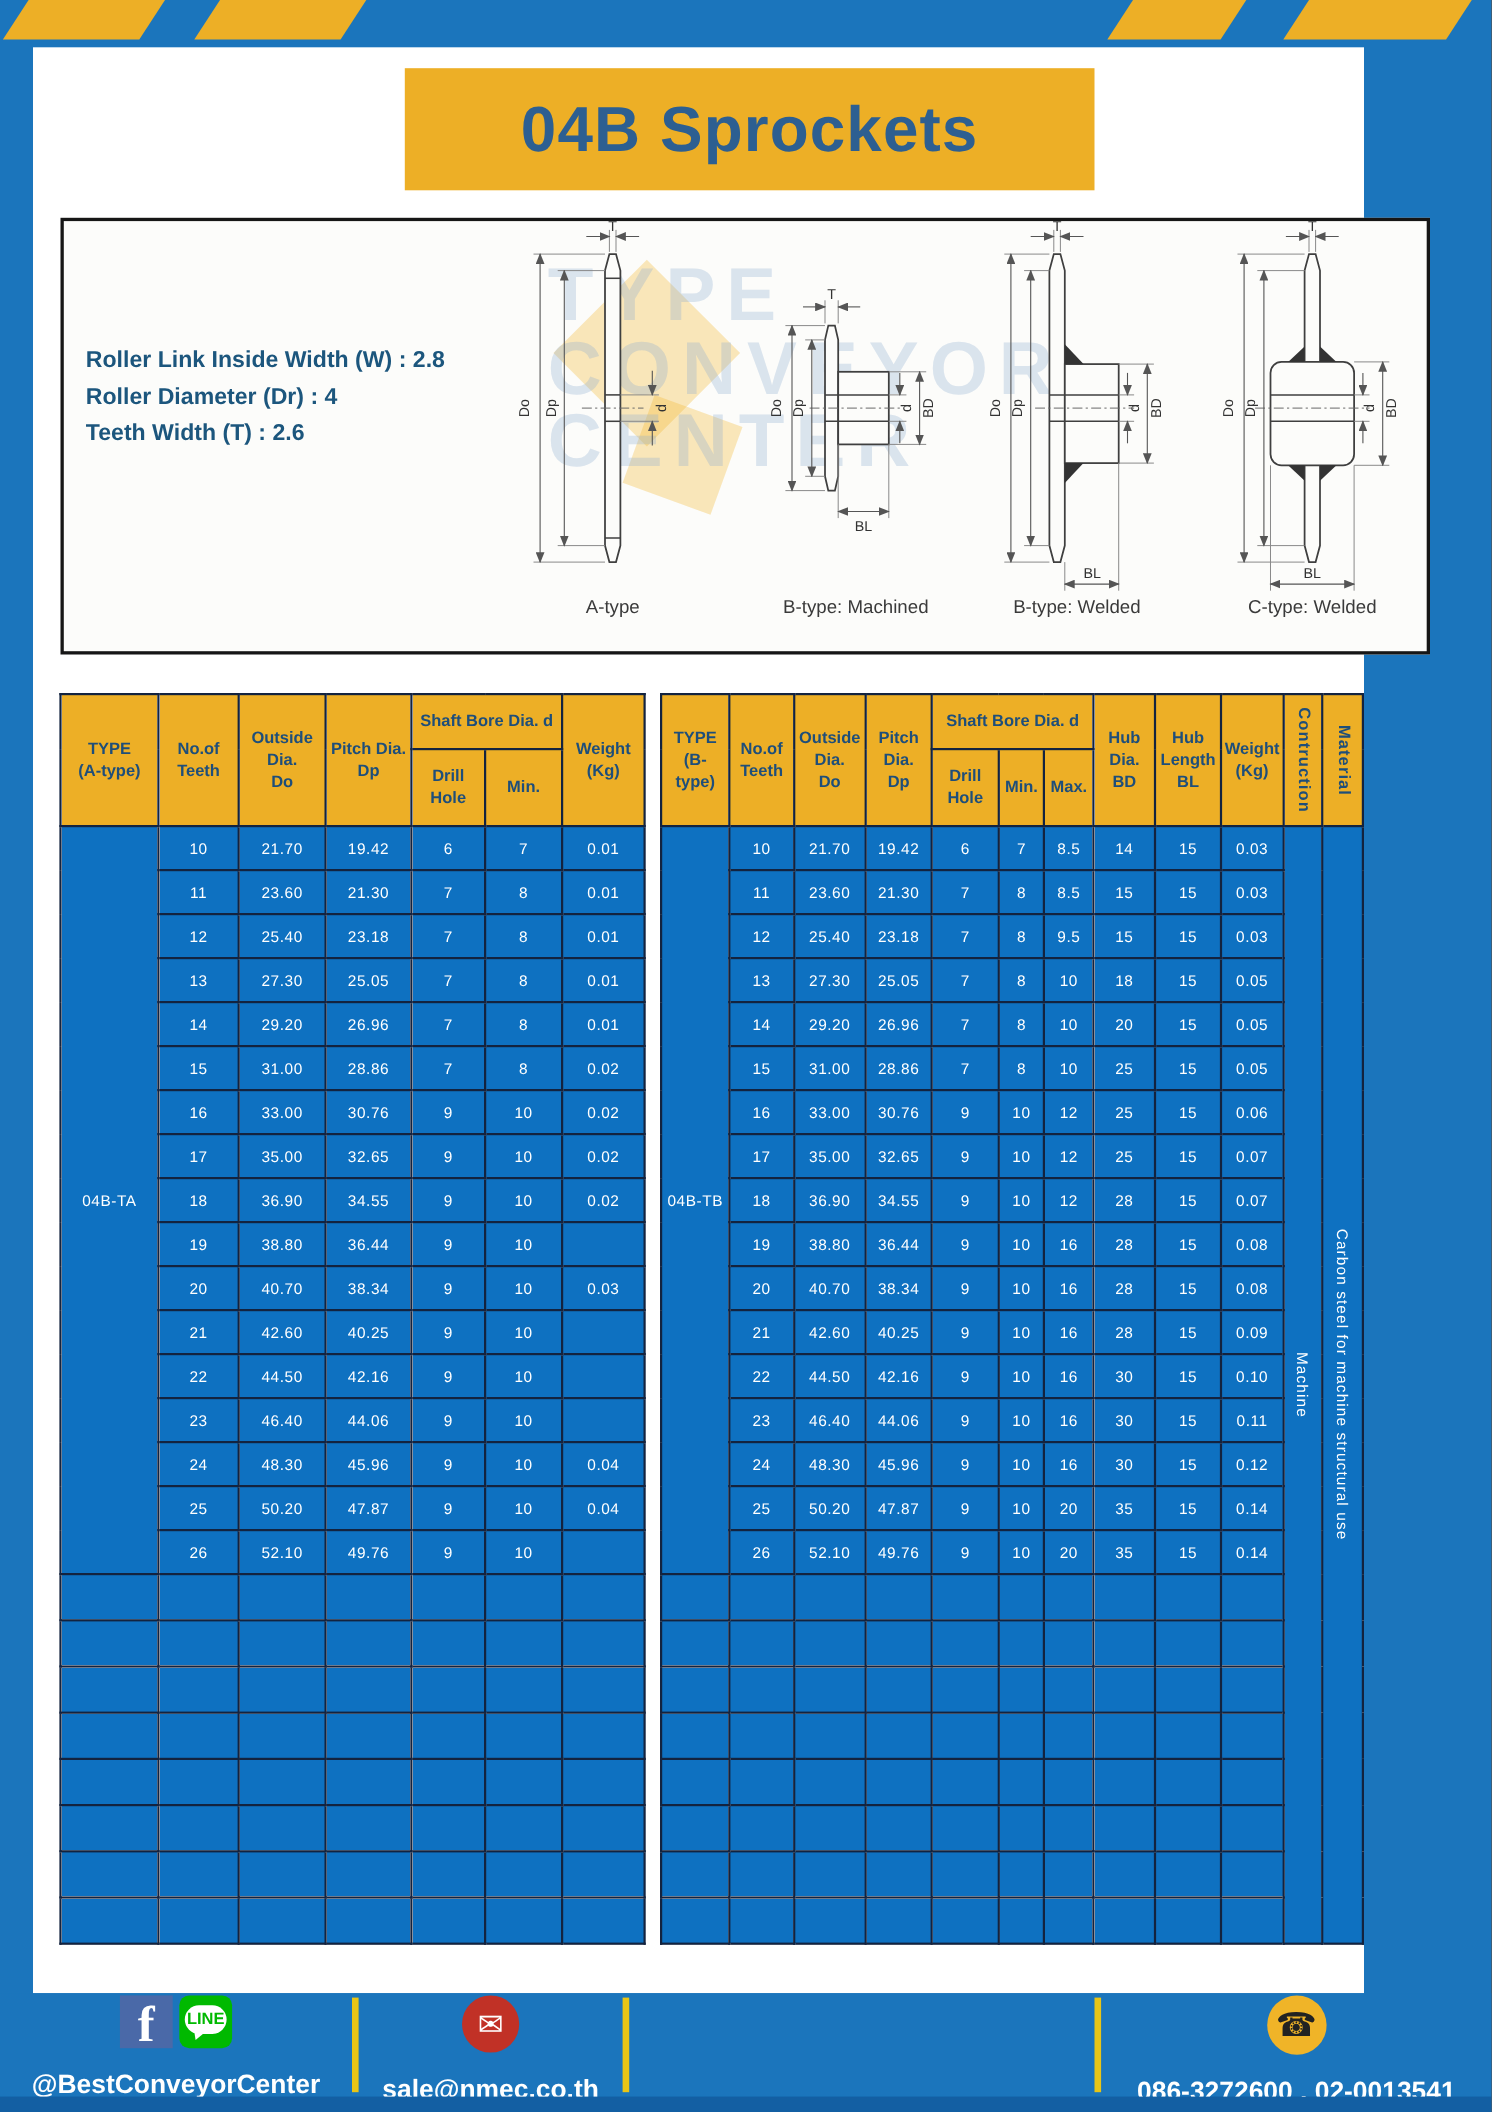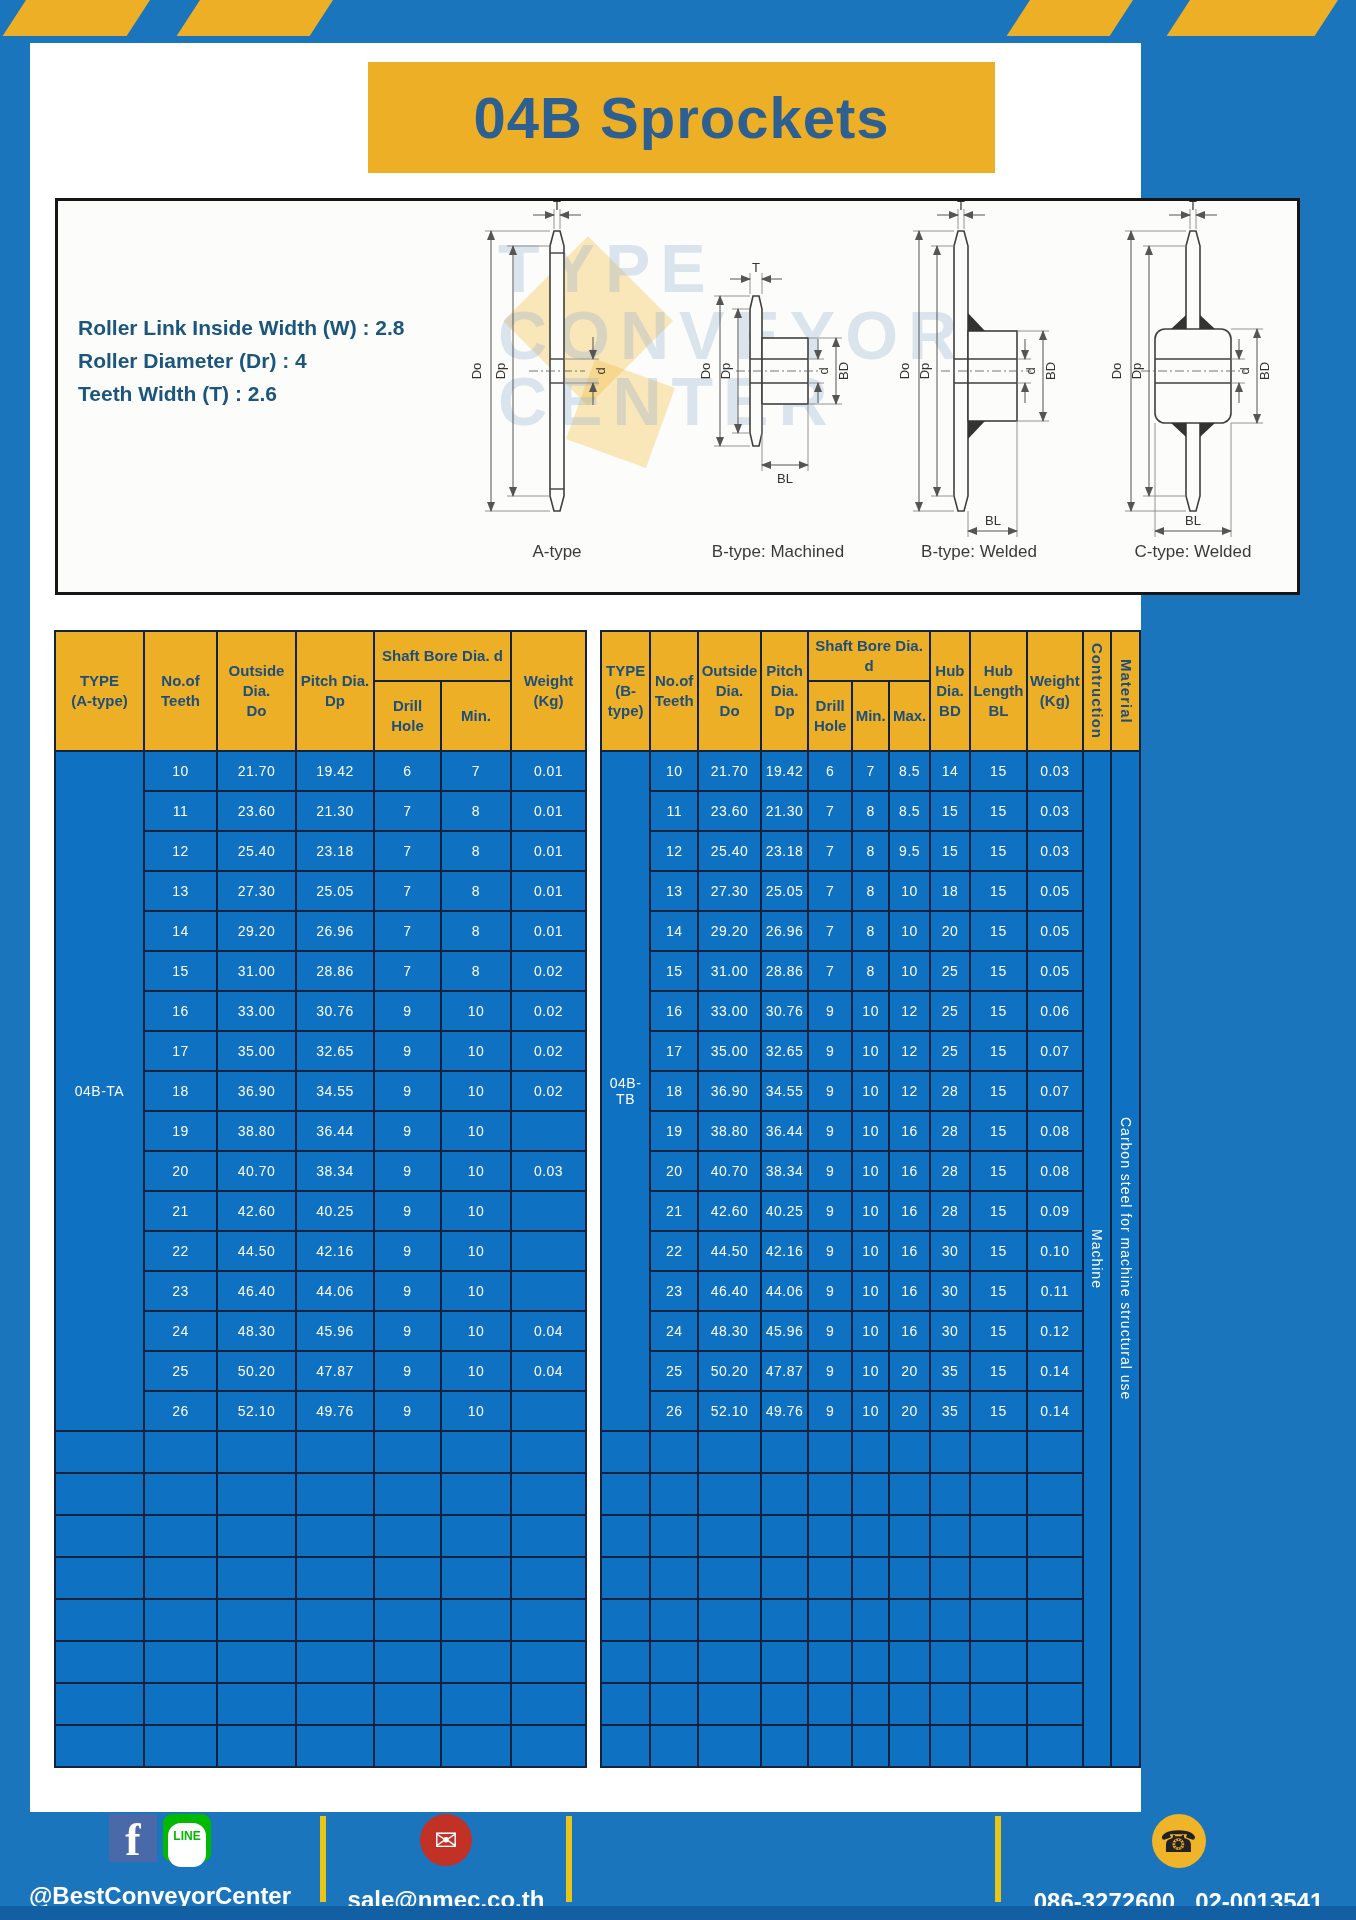--- a/index.html
+++ b/index.html
@@ -2,21 +2,21 @@
 <html><head>
 <meta charset="utf-8">
 <style>
   html,body{margin:0;padding:0;background:#333;}
   .page{position:relative;width:1356px;height:1920px;background:#1B75BC;overflow:hidden;
         font-family:"Liberation Sans", sans-serif;margin:0 auto;}
   
   .stripe{position:absolute;top:0;height:36px;background:#EDAF26;transform:skewX(-33deg);transform-origin:0 0;}
   .s1{left:26px;width:124px}.s2{left:200px;width:133px}.s3{left:1030px;width:103px}.s4{left:1190px;width:148px}
   
-  .sheet{position:absolute;left:30px;top:43px;width:1111px;height:1769px;background:#ffffff;}
+  .sheet{position:absolute;left:30px;top:43px;width:1210px;height:1769px;background:#ffffff;}
   .title-banner{position:absolute;left:338px;top:19px;width:627px;height:111px;background:#EDAF26;
         text-align:center;line-height:111px;font-size:58px;font-weight:bold;color:#2D5F91;letter-spacing:1px;}
   
   .spec-box{position:absolute;left:25px;top:155px;width:1239px;height:391px;background:#FCFCFA;border:3px solid #161616;}
   .spec-lines{position:absolute;left:20px;top:110px;color:#1C567D;font-size:21px;font-weight:bold;line-height:33px;white-space:nowrap;}
   .watermark{position:absolute;left:440px;top:34px;width:680px;color:rgba(139,172,210,0.30);
         font-size:68px;font-weight:bold;letter-spacing:10px;line-height:0.98;pointer-events:none;}
   .wm-shape{position:absolute;background:rgba(243,183,51,0.32);pointer-events:none;}
   .wm1{left:470px;top:60px;width:120px;height:120px;transform:rotate(45deg);}
   .wm2{left:520px;top:170px;width:85px;height:85px;transform:rotate(20deg);}
@@ -42,22 +42,22 @@
   
   .footer{position:absolute;left:0;top:1812px;width:1356px;height:94px;background:#1B75BC;}
   .footer-strip{position:absolute;left:0;top:1906px;width:1356px;height:14px;background:#135FA3;}
   .f-sec{position:absolute;top:0;height:94px;display:flex;flex-direction:column;align-items:center;justify-content:flex-start;}
   .f-sec .ftext{color:#fff;font-weight:bold;font-size:24px;white-space:nowrap;margin-top:20px;}
   .f-icons{display:flex;gap:6px;align-items:center;height:56px;margin-top:2px;}
   .divider{position:absolute;top:4px;width:6px;height:86px;background:#E8C516;}
   .icon-fb{width:48px;height:48px;background:#4A69A8;color:#fff;font-family:"Liberation Serif",serif;
         font-weight:bold;font-size:46px;text-align:center;line-height:52px;}
   .icon-line{width:48px;height:48px;background:#00B900;border-radius:9px;position:relative;}
-  .line-bubble{position:absolute;left:5px;top:9px;width:38px;height:44px;background:#fff;border-radius:13px;
-        text-align:center;line-height:26px;font-size:12px;font-weight:bold;color:#00B900;}
+  .line-bubble{position:absolute;left:5px;top:9px;width:38px;height:26px;background:#fff;border-radius:13px;
+        text-align:center;line-height:26px;font-size:15px;font-weight:bold;color:#00B900;}
   .line-tail{position:absolute;left:12px;top:33px;width:0;height:0;border-left:4px solid transparent;
         border-right:5px solid transparent;border-top:8px solid #fff;transform:rotate(18deg);}
   .icon-mail{width:52px;height:52px;border-radius:50%;background:#C13126;color:#fff;text-align:center;
         line-height:54px;font-size:28px;}
   .icon-phone{width:54px;height:54px;border-radius:50%;background:#F0B428;color:#222;text-align:center;
         line-height:56px;font-size:30px;}
 </style>
 </head>
 <body>
 

